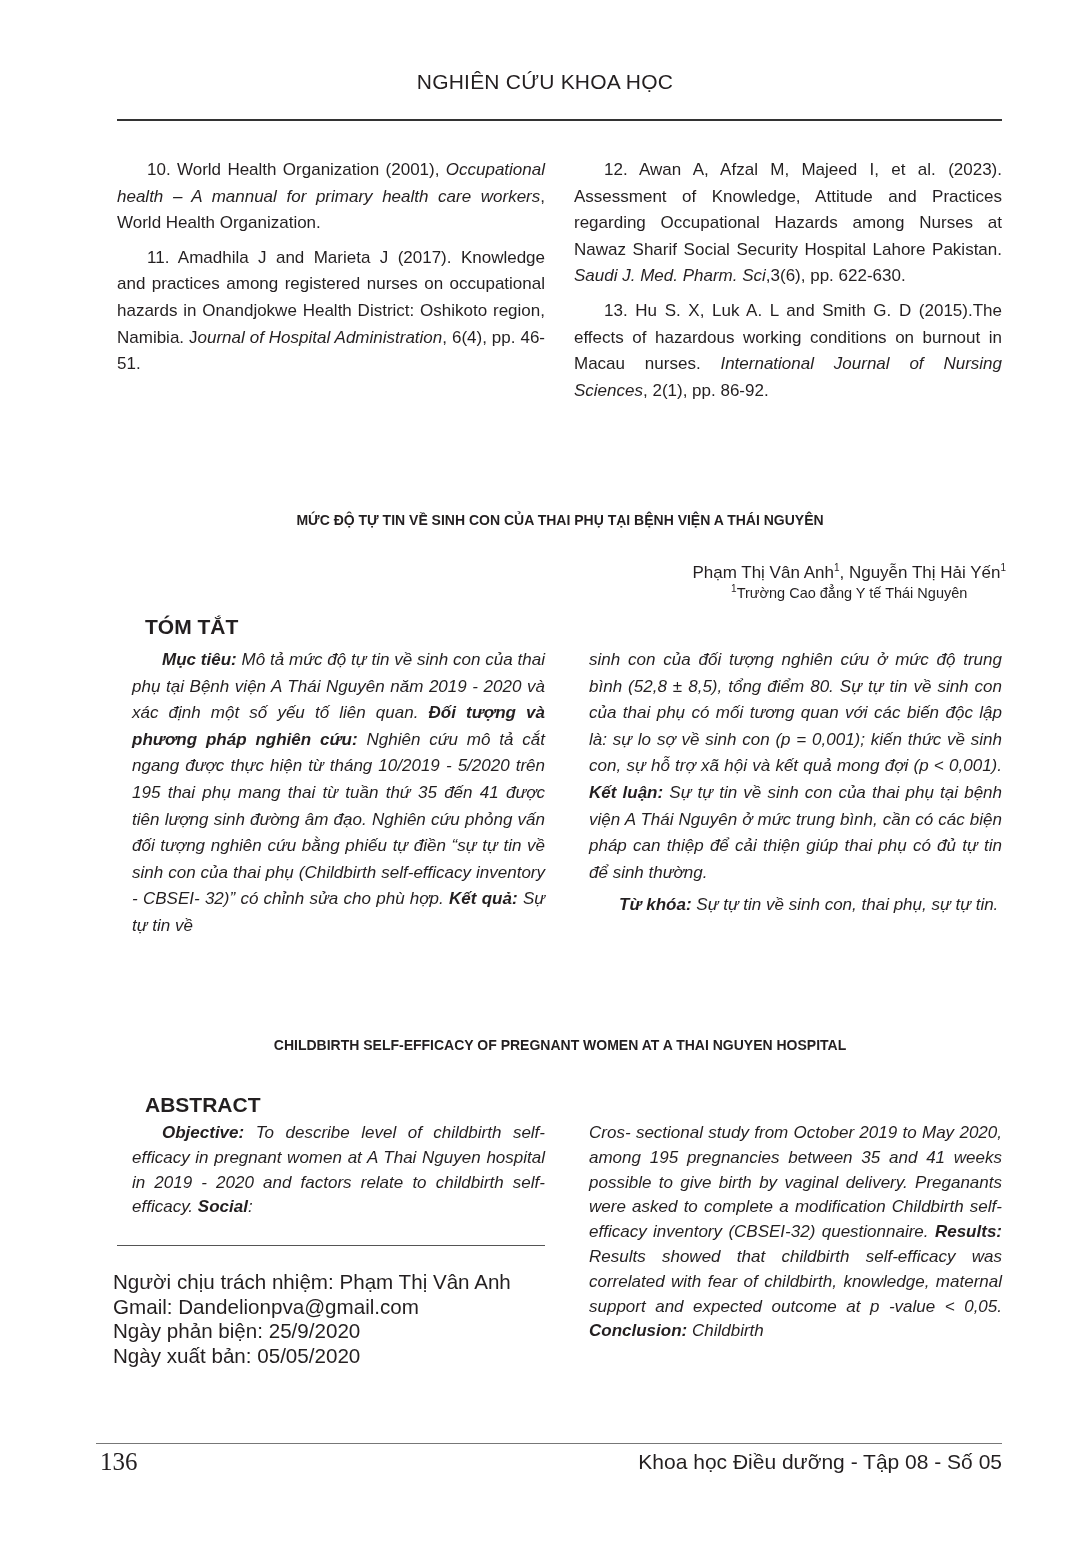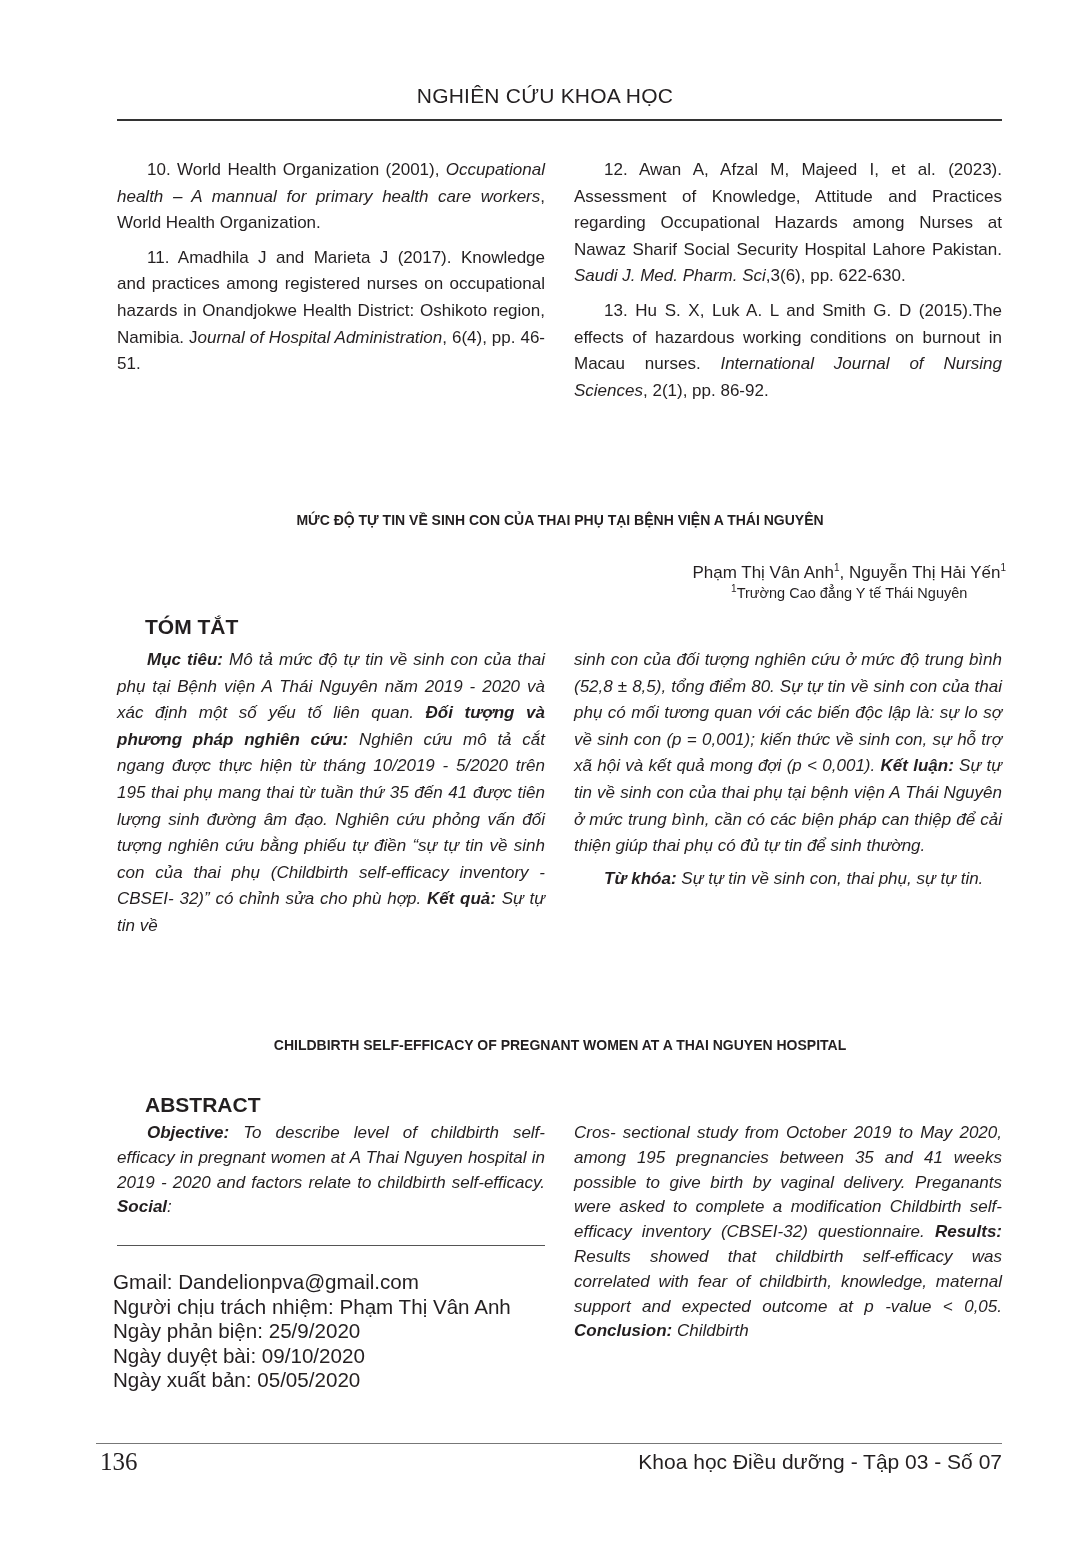--- a/index.html
+++ b/index.html
@@ -1,33 +1,33 @@
 <!DOCTYPE html>
 <html><head>
 <meta charset="utf-8">
 <style>
   html, body { margin: 0; padding: 0; background: #ffffff; }
   body { width: 1090px; height: 1554px; position: relative; overflow: hidden; color: #231f20; font-family: "Liberation Sans", sans-serif; }
   .abs { position: absolute; }
-  .running-head { left: 0; width: 1090px; top: 84px; text-align: center; font-size: 21px; letter-spacing: 0.2px; color: #231f20; }
+  .running-head { left: 0; width: 1090px; top: 70px; text-align: center; font-size: 21px; letter-spacing: 0.2px; color: #231f20; }
   .head-rule { left: 117px; width: 885px; top: 119px; height: 2px; background: #333; }
   .col { font-size: 17px; line-height: 26.6px; text-align: justify; }
   .col p { margin: 0 0 8px 0; text-indent: 30px; }
   .col p.noindent { text-indent: 0; }
   .left-col { left: 117px; width: 428px; }
   .right-col { left: 574px; width: 428px; }
   em, .it { font-style: italic; }
   strong, .b { font-weight: bold; }
   .title { left: 100px; width: 920px; text-align: center; font-weight: bold; font-size: 14px; letter-spacing: 0; }
   .authors { right: 84px; text-align: center; font-size: 17px; line-height: 20px; }
   .affil { font-size: 14.5px; }
   .authors sup { font-size: 10px; vertical-align: super; line-height: 0; }
   .section-h { left: 145px; font-weight: bold; font-size: 21px; }
   .ab { font-style: italic; }
-  .ab p { margin: 0 0 6px 0; }
+  .ab p { margin: 0 0 6px 15px; }
   .footnote-rule { left: 117px; width: 428px; top: 1245px; height: 1px; background: #555; }
   .footnote { left: 113px; width: 440px; top: 1270px; font-size: 20.6px; line-height: 24.6px; }
   .footer-rule { left: 96px; width: 906px; top: 1443px; height: 1px; background: #777; }
   .page-num { left: 100px; top: 1448px; font-family: "Liberation Serif", serif; font-size: 25px; }
   .journal { right: 88px; top: 1450px; font-size: 21px; }
 </style>
 </head>
 <body>
 
 <div class="abs running-head">NGHIÊN CỨU KHOA HỌC</div>
@@ -64,26 +64,25 @@
 <div class="abs title" style="top:1037px;">CHILDBIRTH SELF-EFFICACY OF PREGNANT WOMEN AT A THAI NGUYEN HOSPITAL</div>
 
 <div class="abs section-h" style="top:1093px;">ABSTRACT</div>
 
 <div class="abs col left-col ab" style="top:1121px; line-height:24.8px;">
   <p><strong>Objective:</strong><span> To describe level of childbirth self-efficacy in pregnant women at A Thai Nguyen hospital in 2019 - 2020 and factors relate to childbirth self-efficacy. </span><strong>Social</strong><span>:</span></p>
 </div>
 
 <div class="abs footnote-rule"></div>
 <div class="abs footnote">
+  <div>Người chịu trách nhiệm: Phạm Thị Vân Anh</div>
   <div>Gmail: Dandelionpva@gmail.com</div>
-  <div>Người chịu trách nhiệm: Phạm Thị Vân Anh</div>
   <div>Ngày phản biện: 25/9/2020</div>
-  <div>Ngày duyệt bài: 09/10/2020</div>
   <div>Ngày xuất bản: 05/05/2020</div>
 </div>
 
 <div class="abs col right-col ab" style="top:1121px; line-height:24.8px;">
   <p class="noindent"><span>Cros- sectional study from October 2019 to May 2020, among 195 pregnancies between 35 and 41 weeks possible to give birth by vaginal delivery. Preganants were asked to complete a modification Childbirth self-efficacy inventory (CBSEI-32) questionnaire. </span><strong>Results:</strong><span> Results showed that childbirth self-efficacy was correlated with fear of childbirth, knowledge, maternal support and  expected outcome at p -value &lt; 0,05. </span><strong>Conclusion:</strong><span> Childbirth</span></p>
 </div>
 
 <div class="abs footer-rule"></div>
 <div class="abs page-num">136</div>
-<div class="abs journal">Khoa học Điều dưỡng - Tập 03 - Số 07</div>
+<div class="abs journal">Khoa học Điều dưỡng - Tập 08 - Số 05</div>
 
 </body></html>

